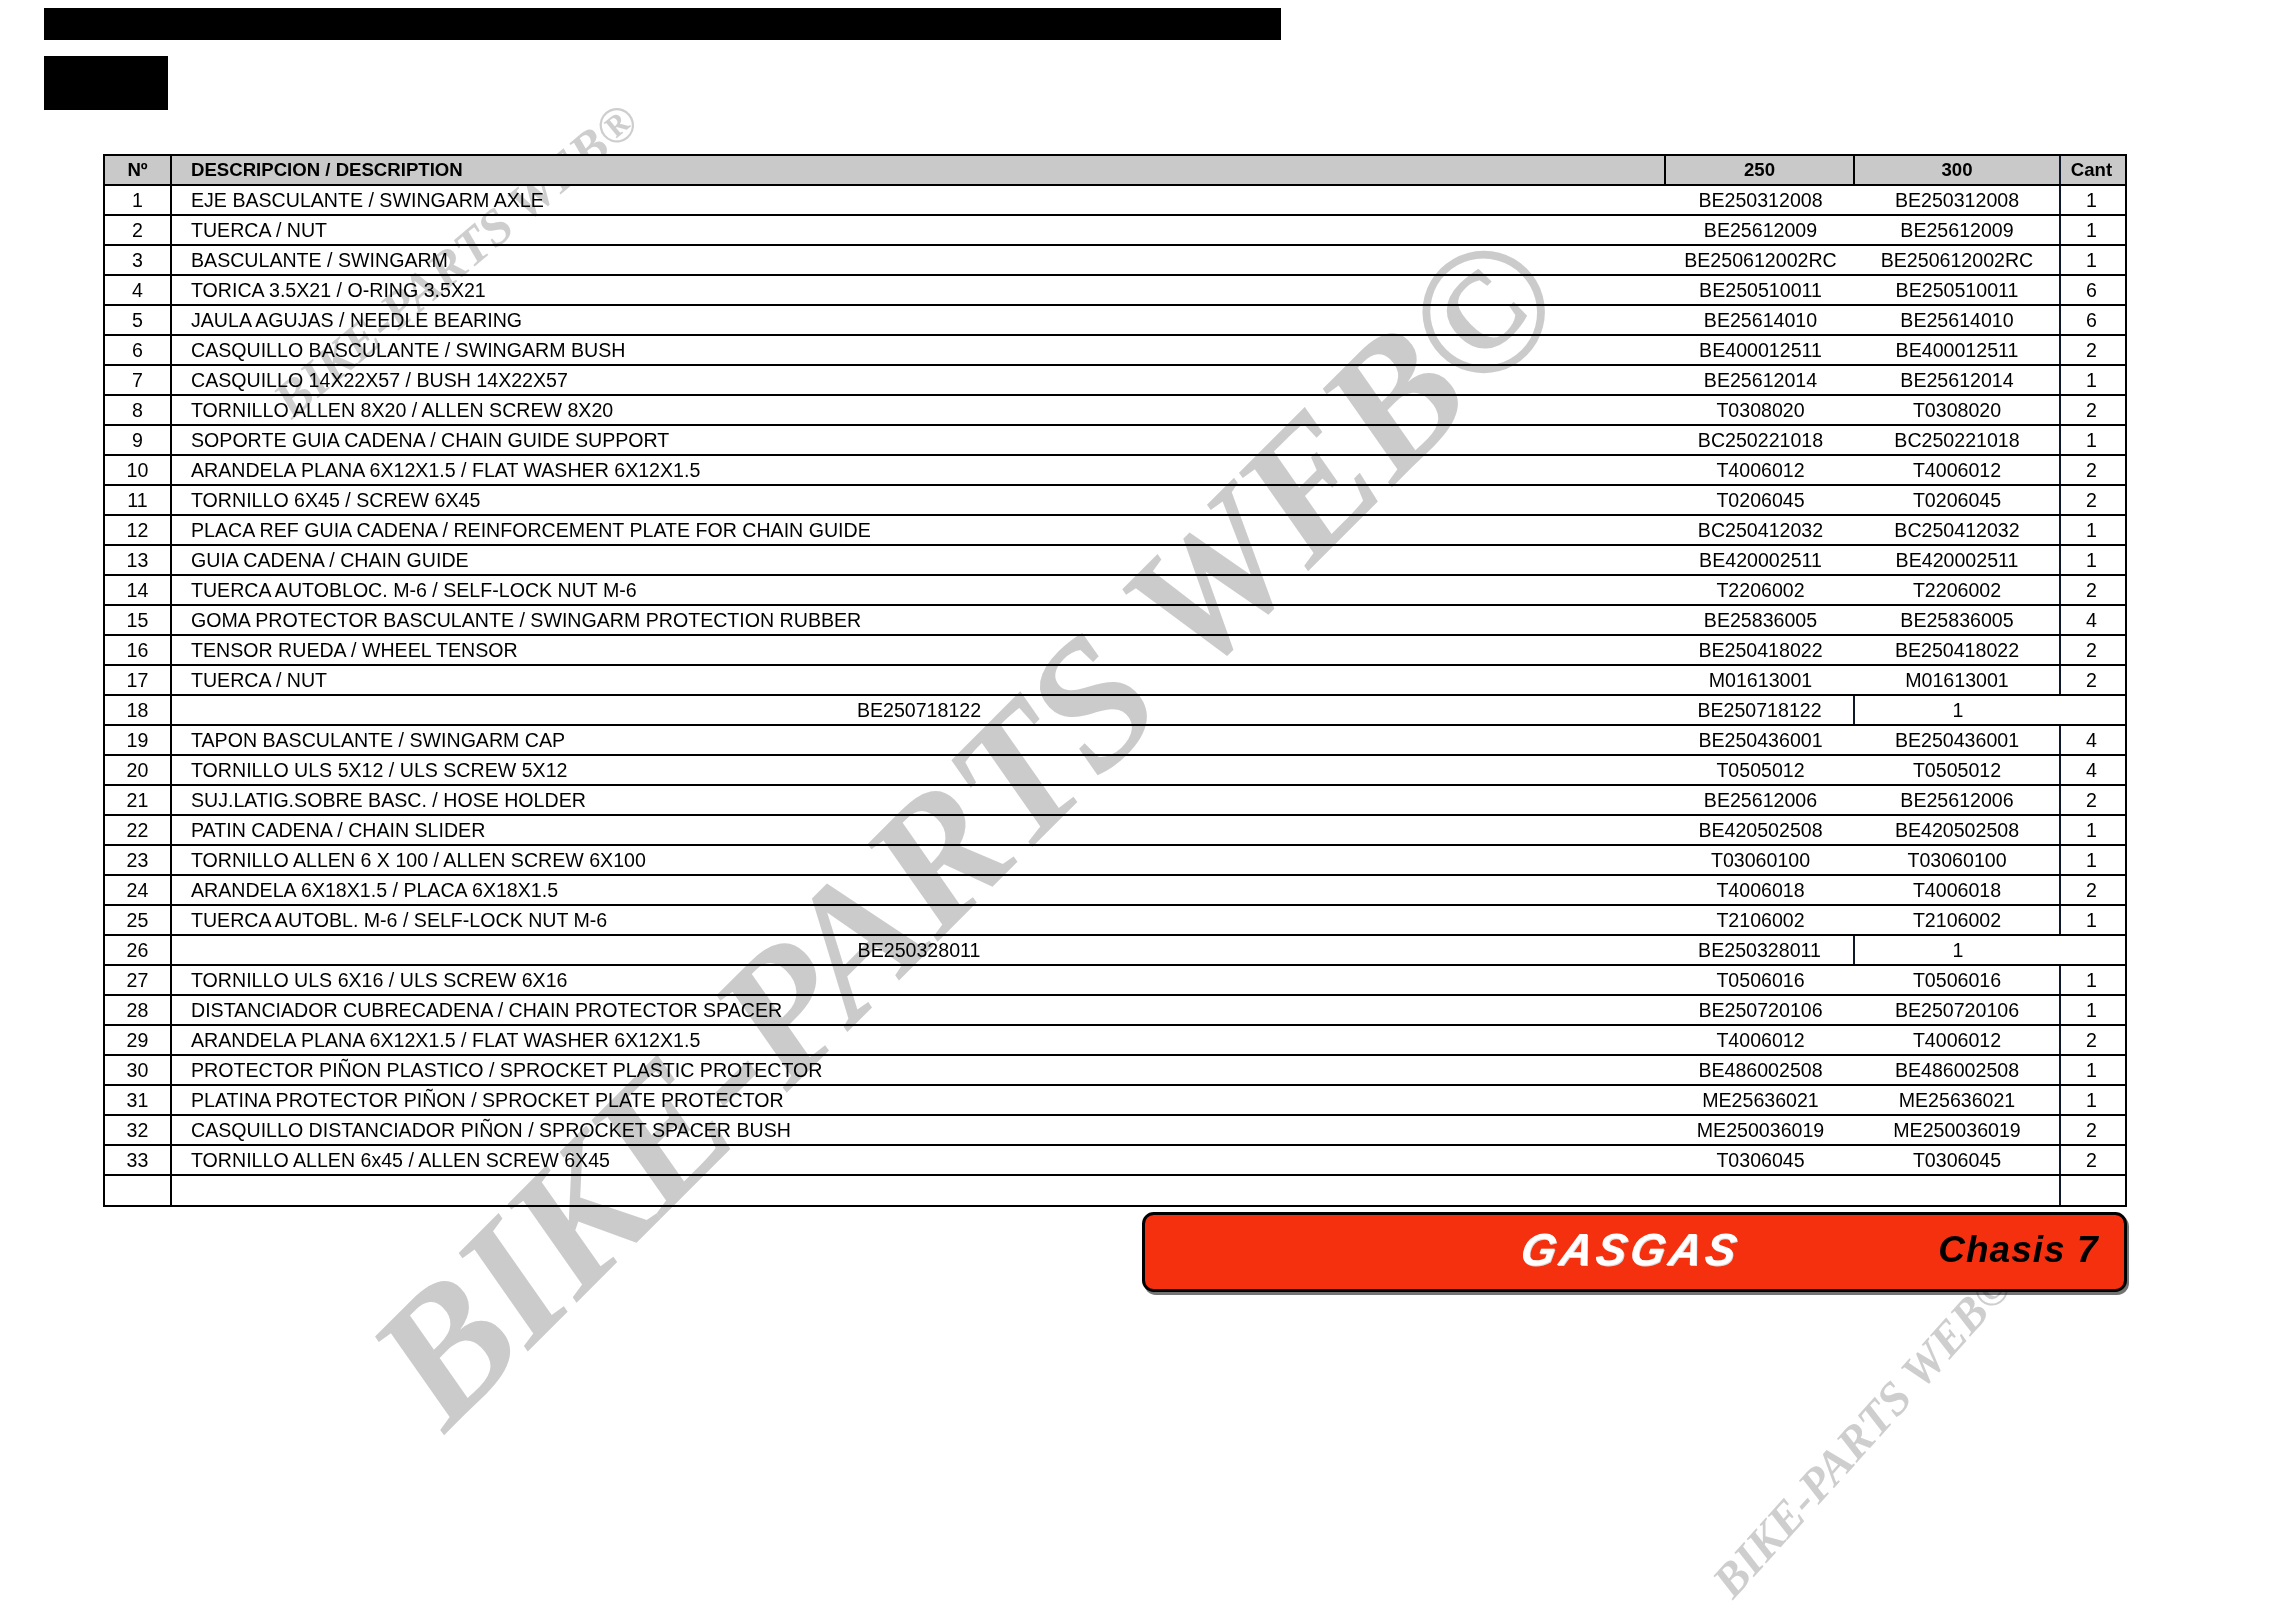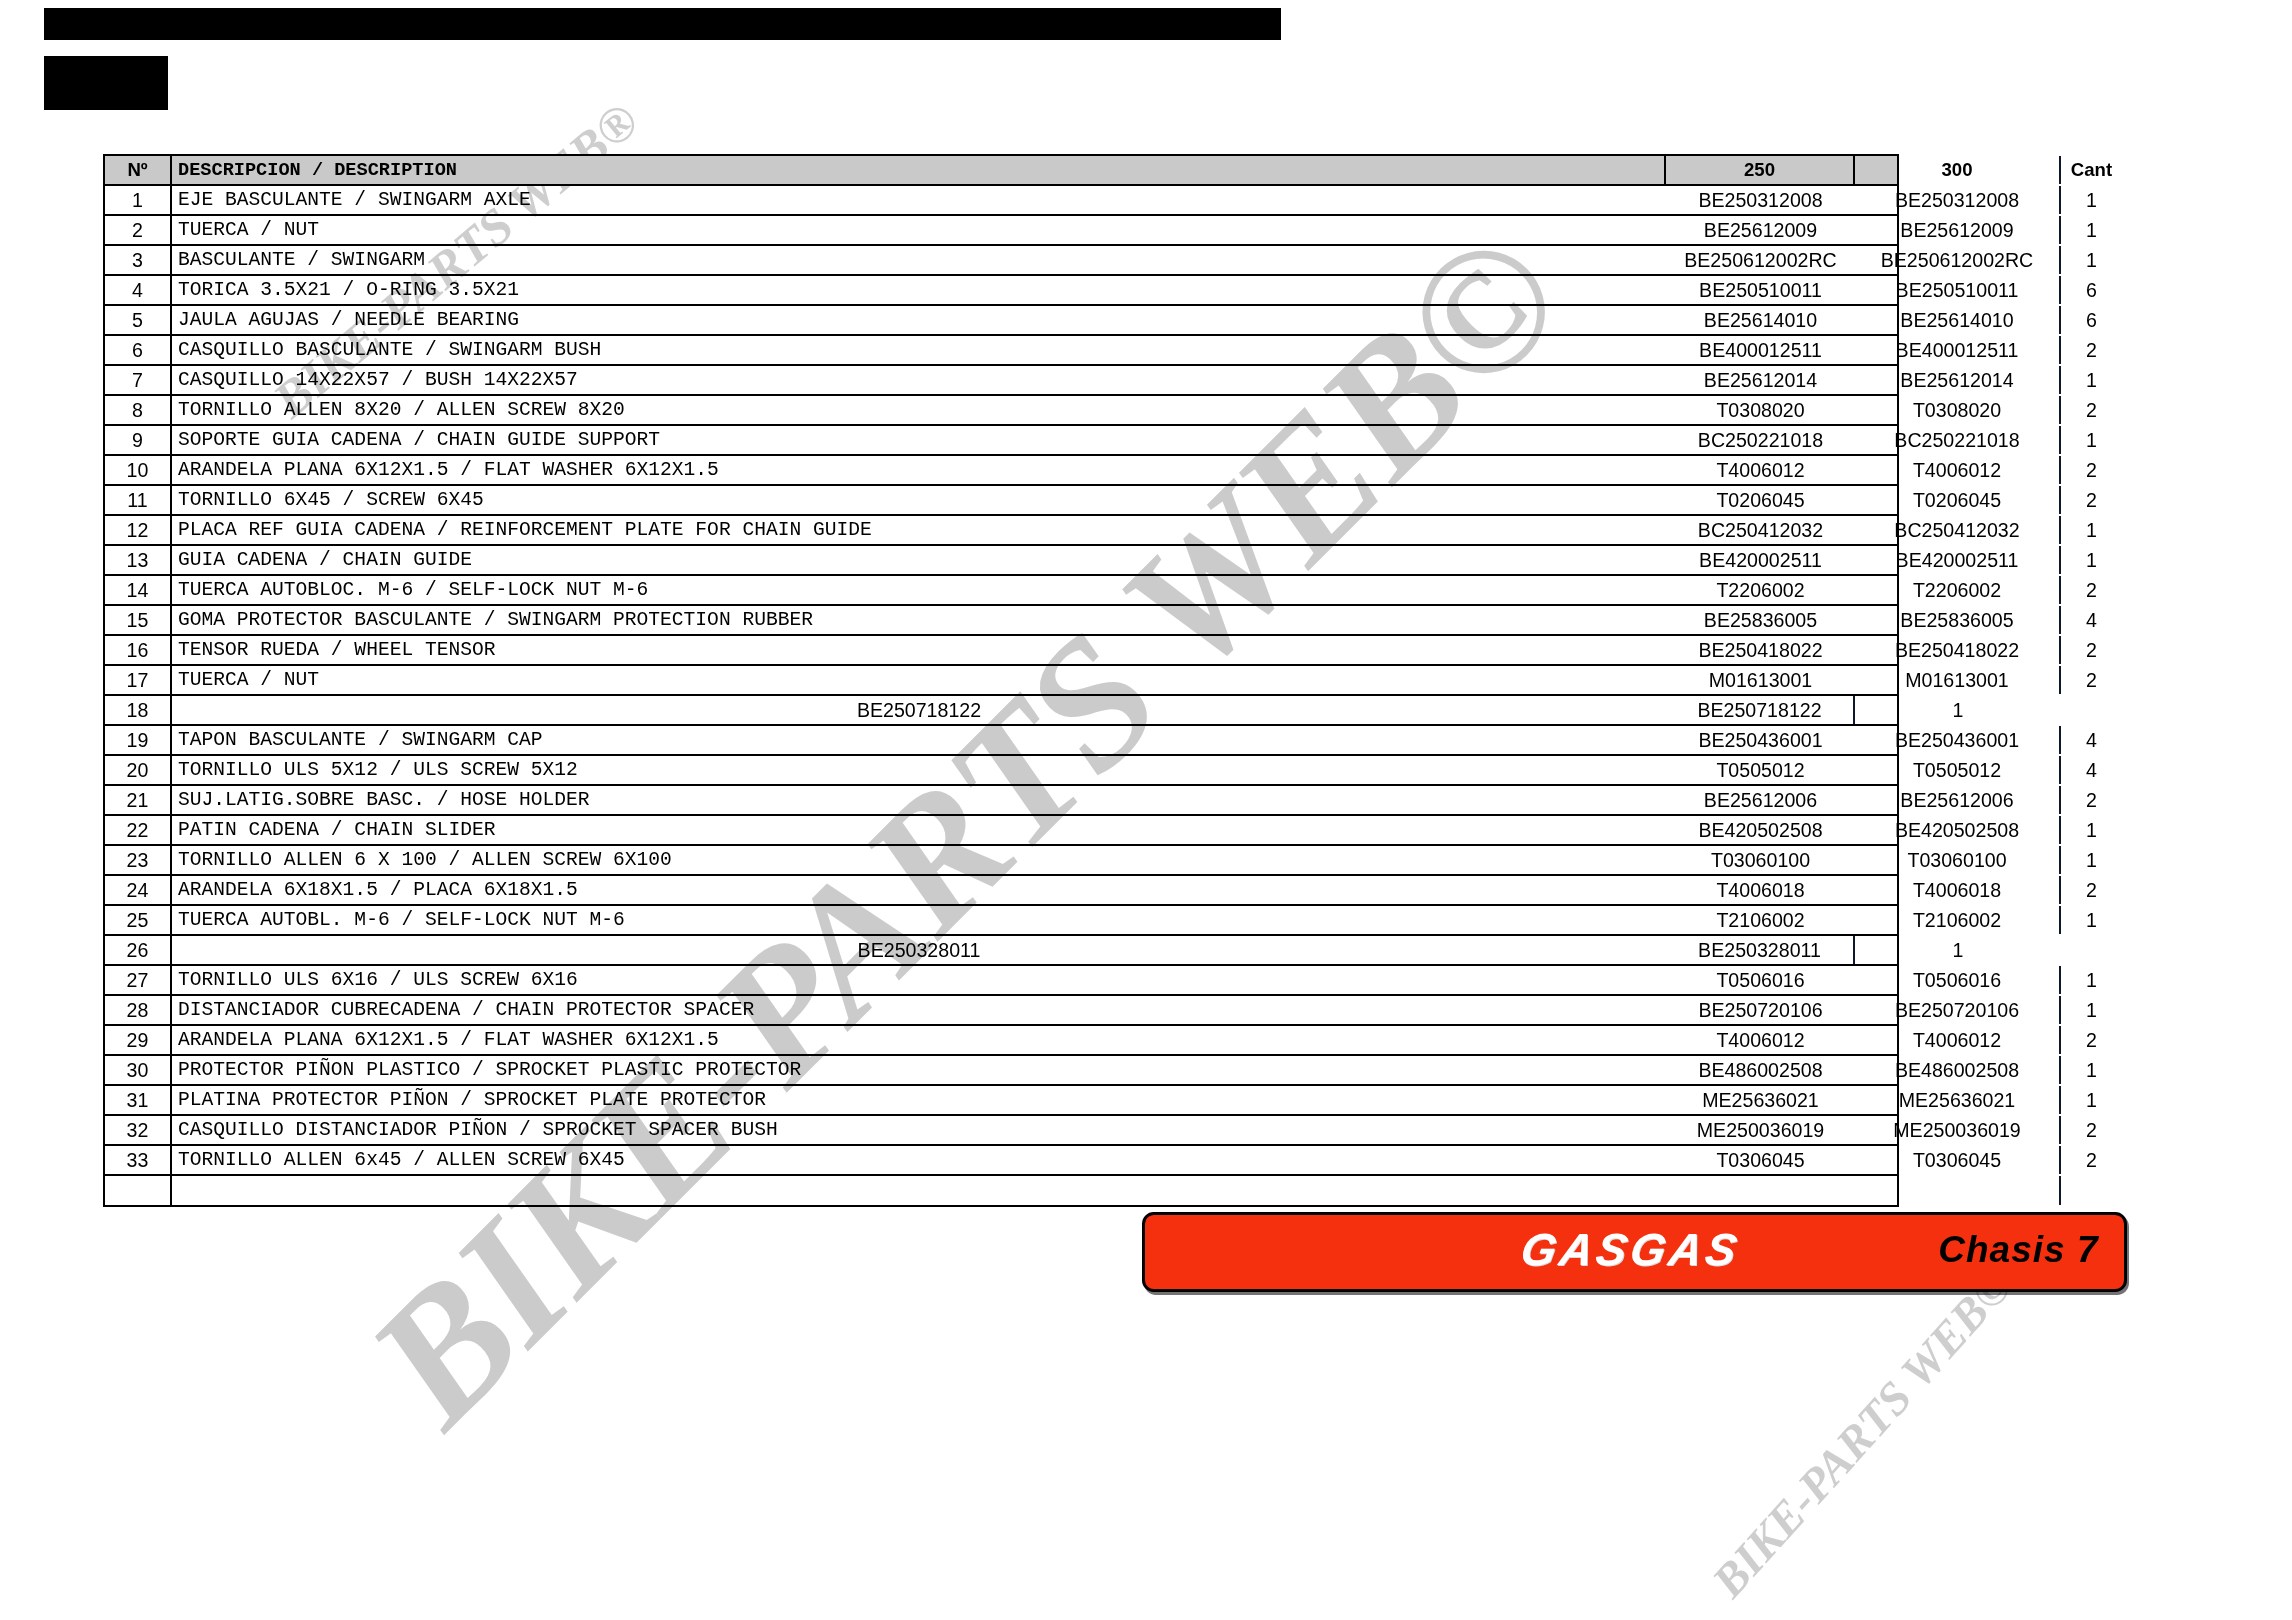--- a/index.html
+++ b/index.html
@@ -28,21 +28,21 @@
   }
   .wm-large{left:965px;top:828px;font-size:181px;letter-spacing:-2px;
     transform:translate(-50%,-50%) rotate(-45deg);}
   .wm-top-left{left:456px;top:260px;font-size:51px;
     transform:translate(-50%,-50%) rotate(-40deg);opacity:.8;}
   .wm-bottom-right{left:1862px;top:1433px;font-size:47px;
     transform:translate(-50%,-50%) rotate(-48deg);opacity:.8;}
 
   
   .parts-table{
-    position:absolute;left:103px;top:154px;width:1796px;
+    position:absolute;left:103px;top:154px;width:2024px;
     border:2px solid #000;
     box-sizing:border-box;
     z-index:2;
     background:transparent;
   }
   .trow{
     display:grid;
     grid-template-columns:67px 1494px 189px 206px 61px;
     height:30px;
     border-bottom:2px solid #000;
@@ -54,21 +54,21 @@
     background:#c9c9c9;
     font-weight:bold;font-size:18.6px;
   }
   .trow.empty-row{height:29px;border-bottom:none;}
   .cell{
     display:flex;align-items:center;
     box-sizing:border-box;
     overflow:hidden;white-space:nowrap;
   }
   .cell.c-num{justify-content:center;border-right:2px solid #000;}
-  .cell.c-desc{padding-left:6px;justify-content:flex-start;font-family:Liberation Mono, monospace;}
+  .cell.c-desc{padding-left:19px;justify-content:flex-start;}
   .cell.c-250,.cell.c-300{justify-content:center;}
   .cell.c-300{border-right:2px solid #0f172a;}
   .cell.c-qty{justify-content:center;}
   .trow.header .cell.c-desc{border-right:2px solid #000;}
   .trow.header .cell.c-250{border-right:2px solid #000;}
 
   
   .footer-banner{
     position:absolute;left:1142px;top:1212px;width:985px;height:80px;
     box-sizing:border-box;

